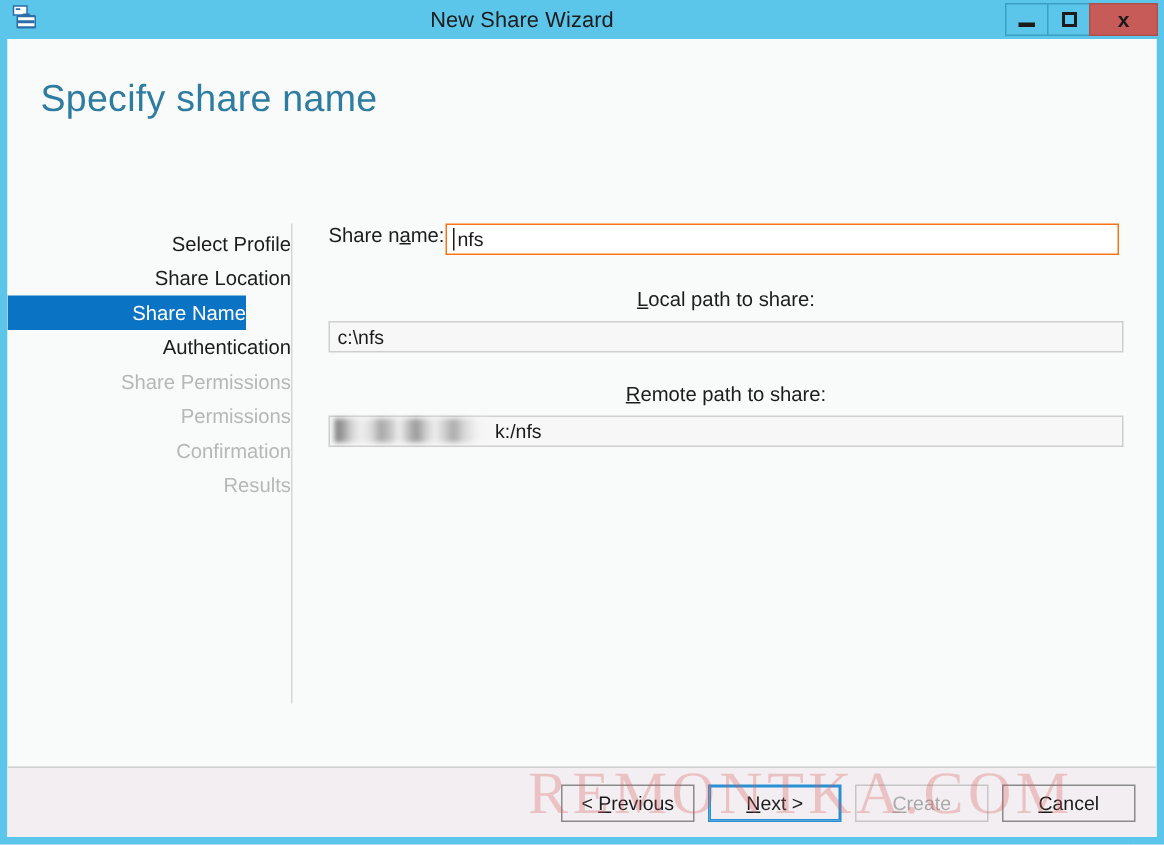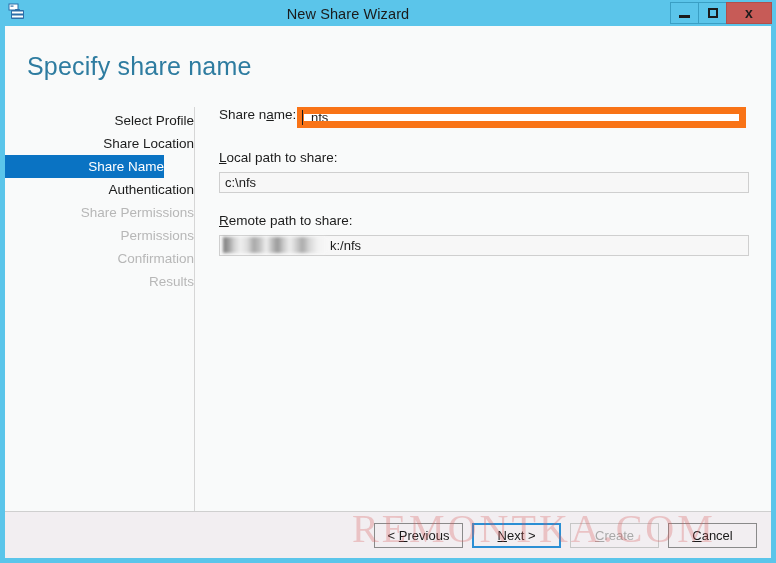--- a/index.html
+++ b/index.html
@@ -133,20 +133,21 @@
   }
 
   
   #window-body {
     flex: 1;
     background: #f9fafa;
     display: flex;
     flex-direction: column;
     position: relative;
     overflow: hidden;
+    gap: 42px;
   }
 
   #page-heading {
     font-size: 25px;
     color: #2e7ca0;
     font-family: "Liberation Sans", sans-serif;
     font-weight: normal;
     margin: 0;
     padding: 26px 0 0 22px;
     letter-spacing: 0.2px;
@@ -219,21 +220,21 @@
     color: #1b1b1b;
     font-family: "Liberation Sans", sans-serif;
     padding: 0 0 0 5px;
     line-height: 19px;
     outline: none;
     width: 100%;
     display: block;
   }
   .textbox.focused {
     background: #ffffff;
-    border: 7px solid #f97316;
+    border: 1px solid #f97316;
     position: relative;
   }
   #share-name-wrap {
     position: relative;
     width: 449px;
   }
   #caret {
     position: absolute;
     left: 5px;
     top: 3px;
@@ -241,20 +242,21 @@
     height: 15px;
     background: #1b1b1b;
   }
   #share-name-input { padding-left: 7px; }
 
   .block-label {
     font-size: 13.5px;
     color: #1c1c1c;
     font-family: "Liberation Sans", sans-serif;
     margin-bottom: 7px;
+    text-align: center;
   }
   .block-label .acc { text-decoration: underline; }
 
   .field-block { margin-bottom: 20px; }
 
   #remote-path-wrap { position: relative; }
   #remote-path-blur {
     position: absolute;
     left: 4px;
     top: 2px;

